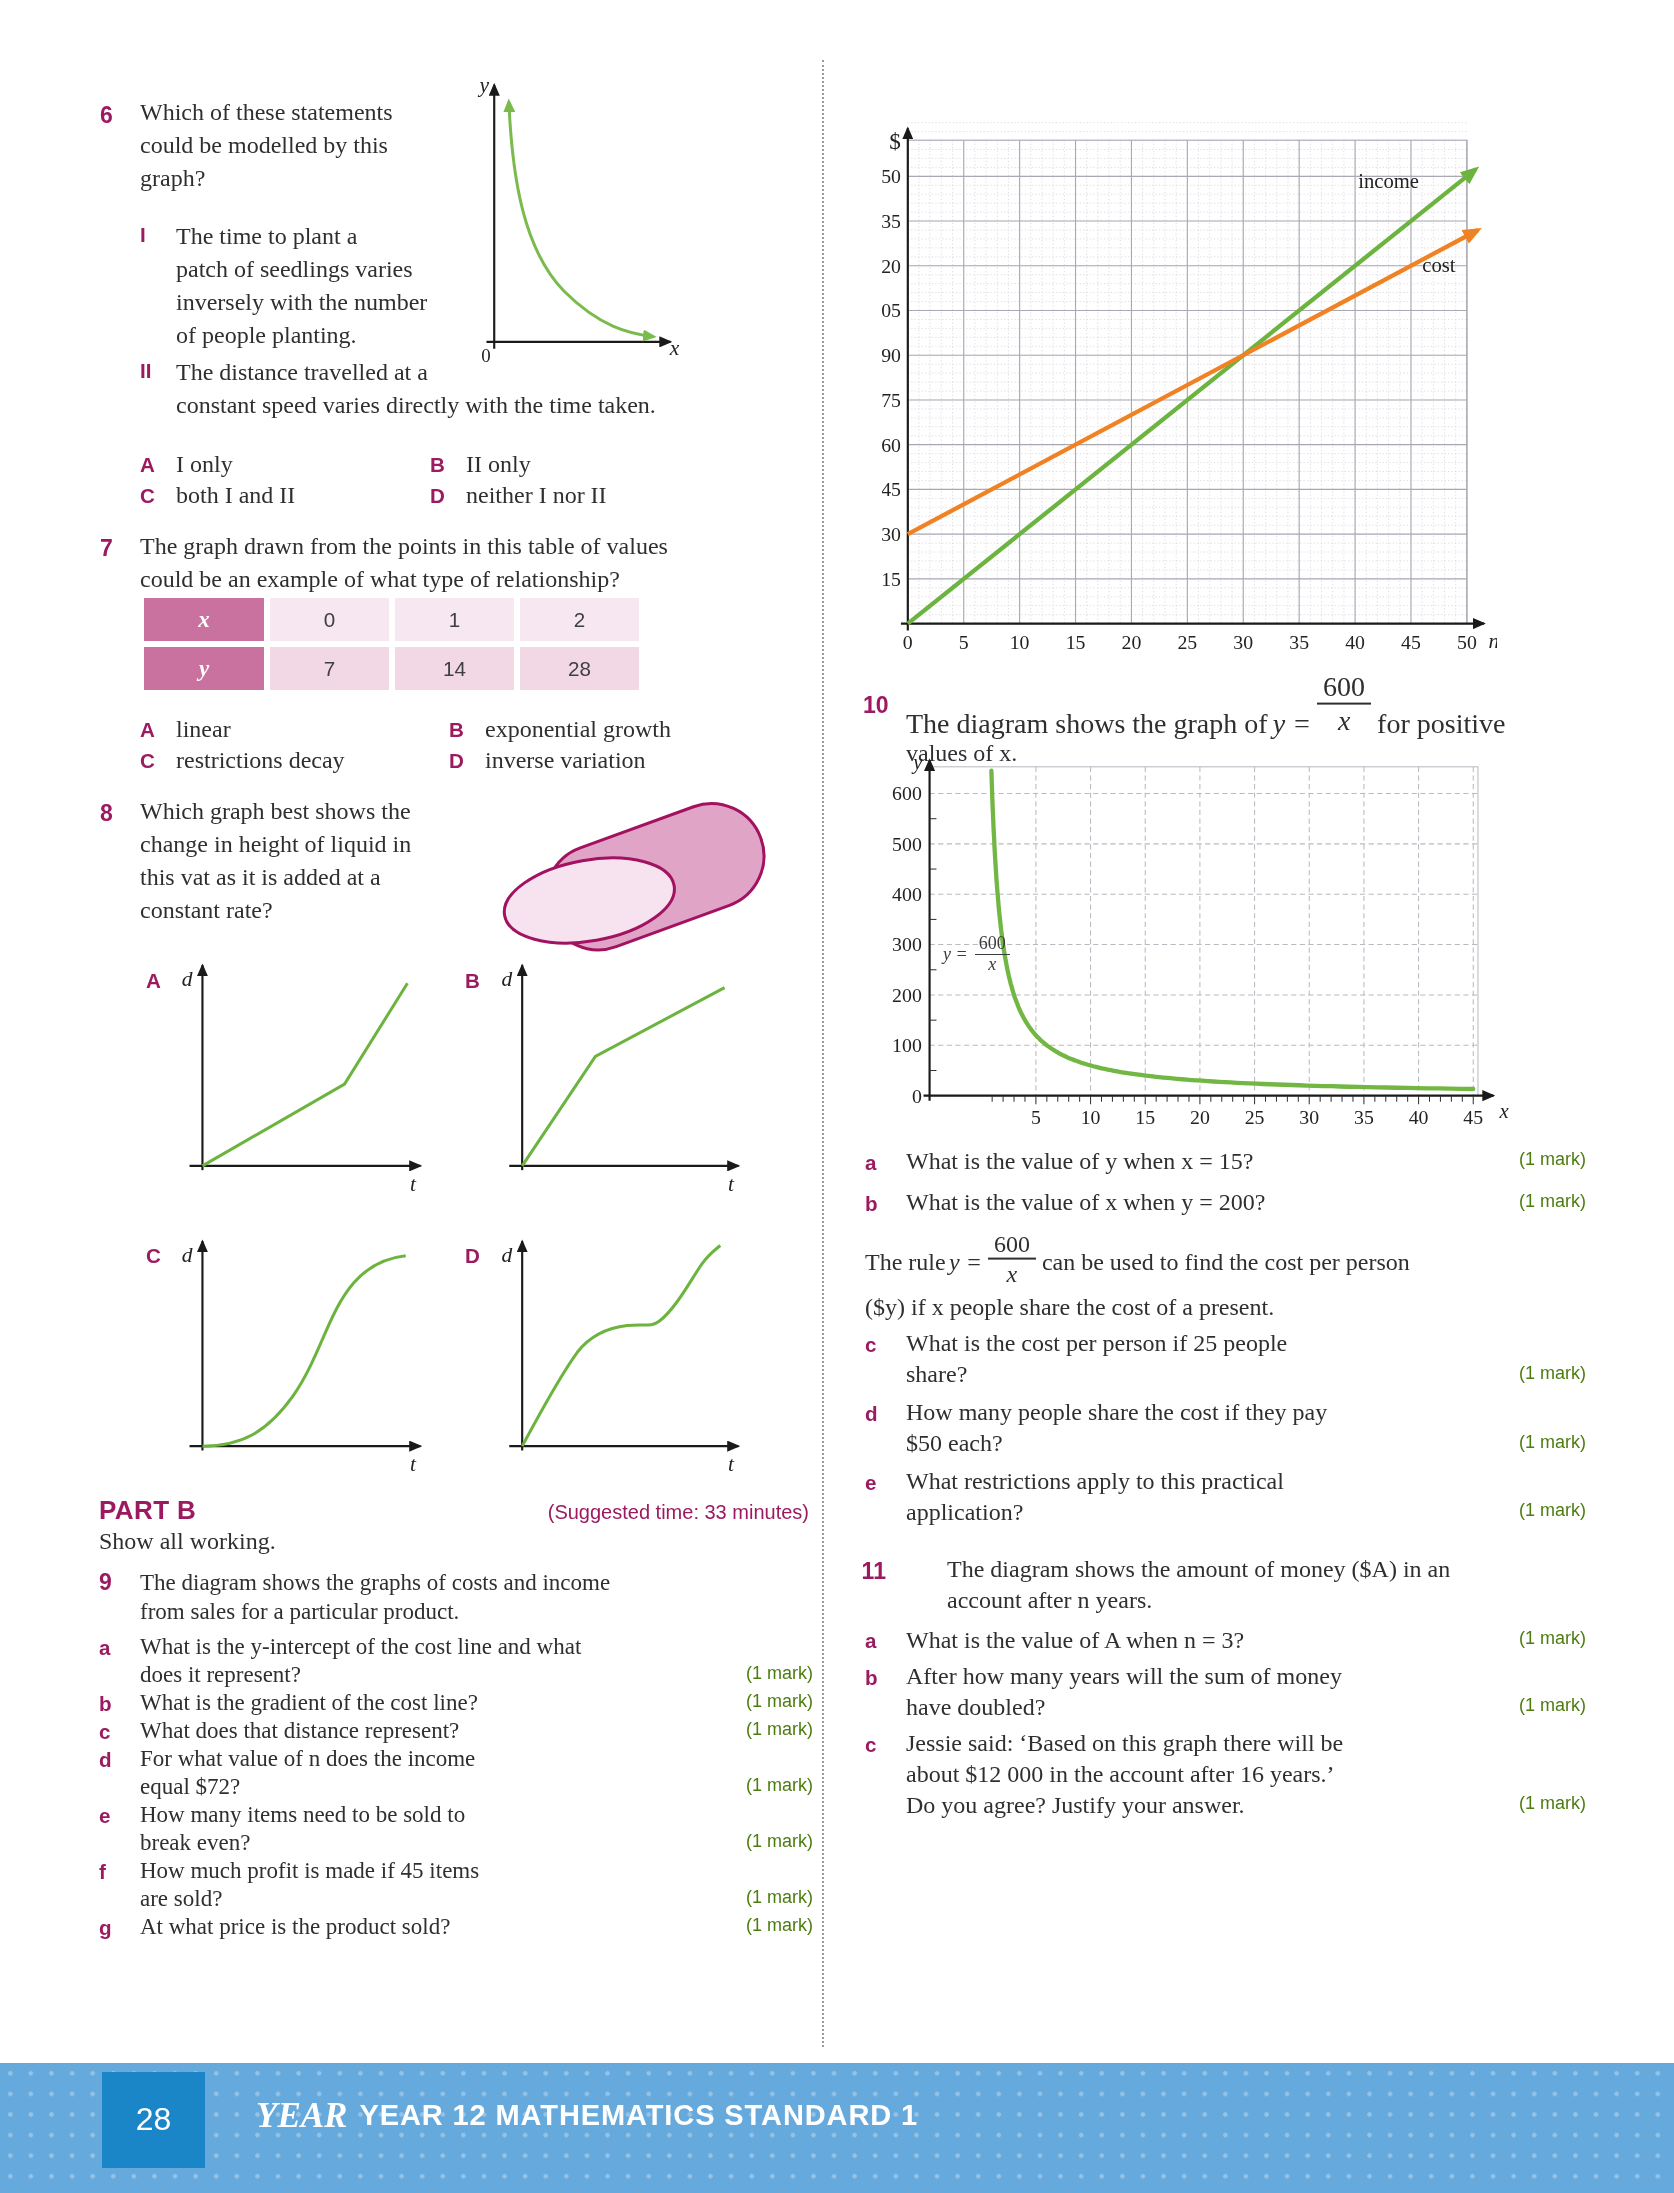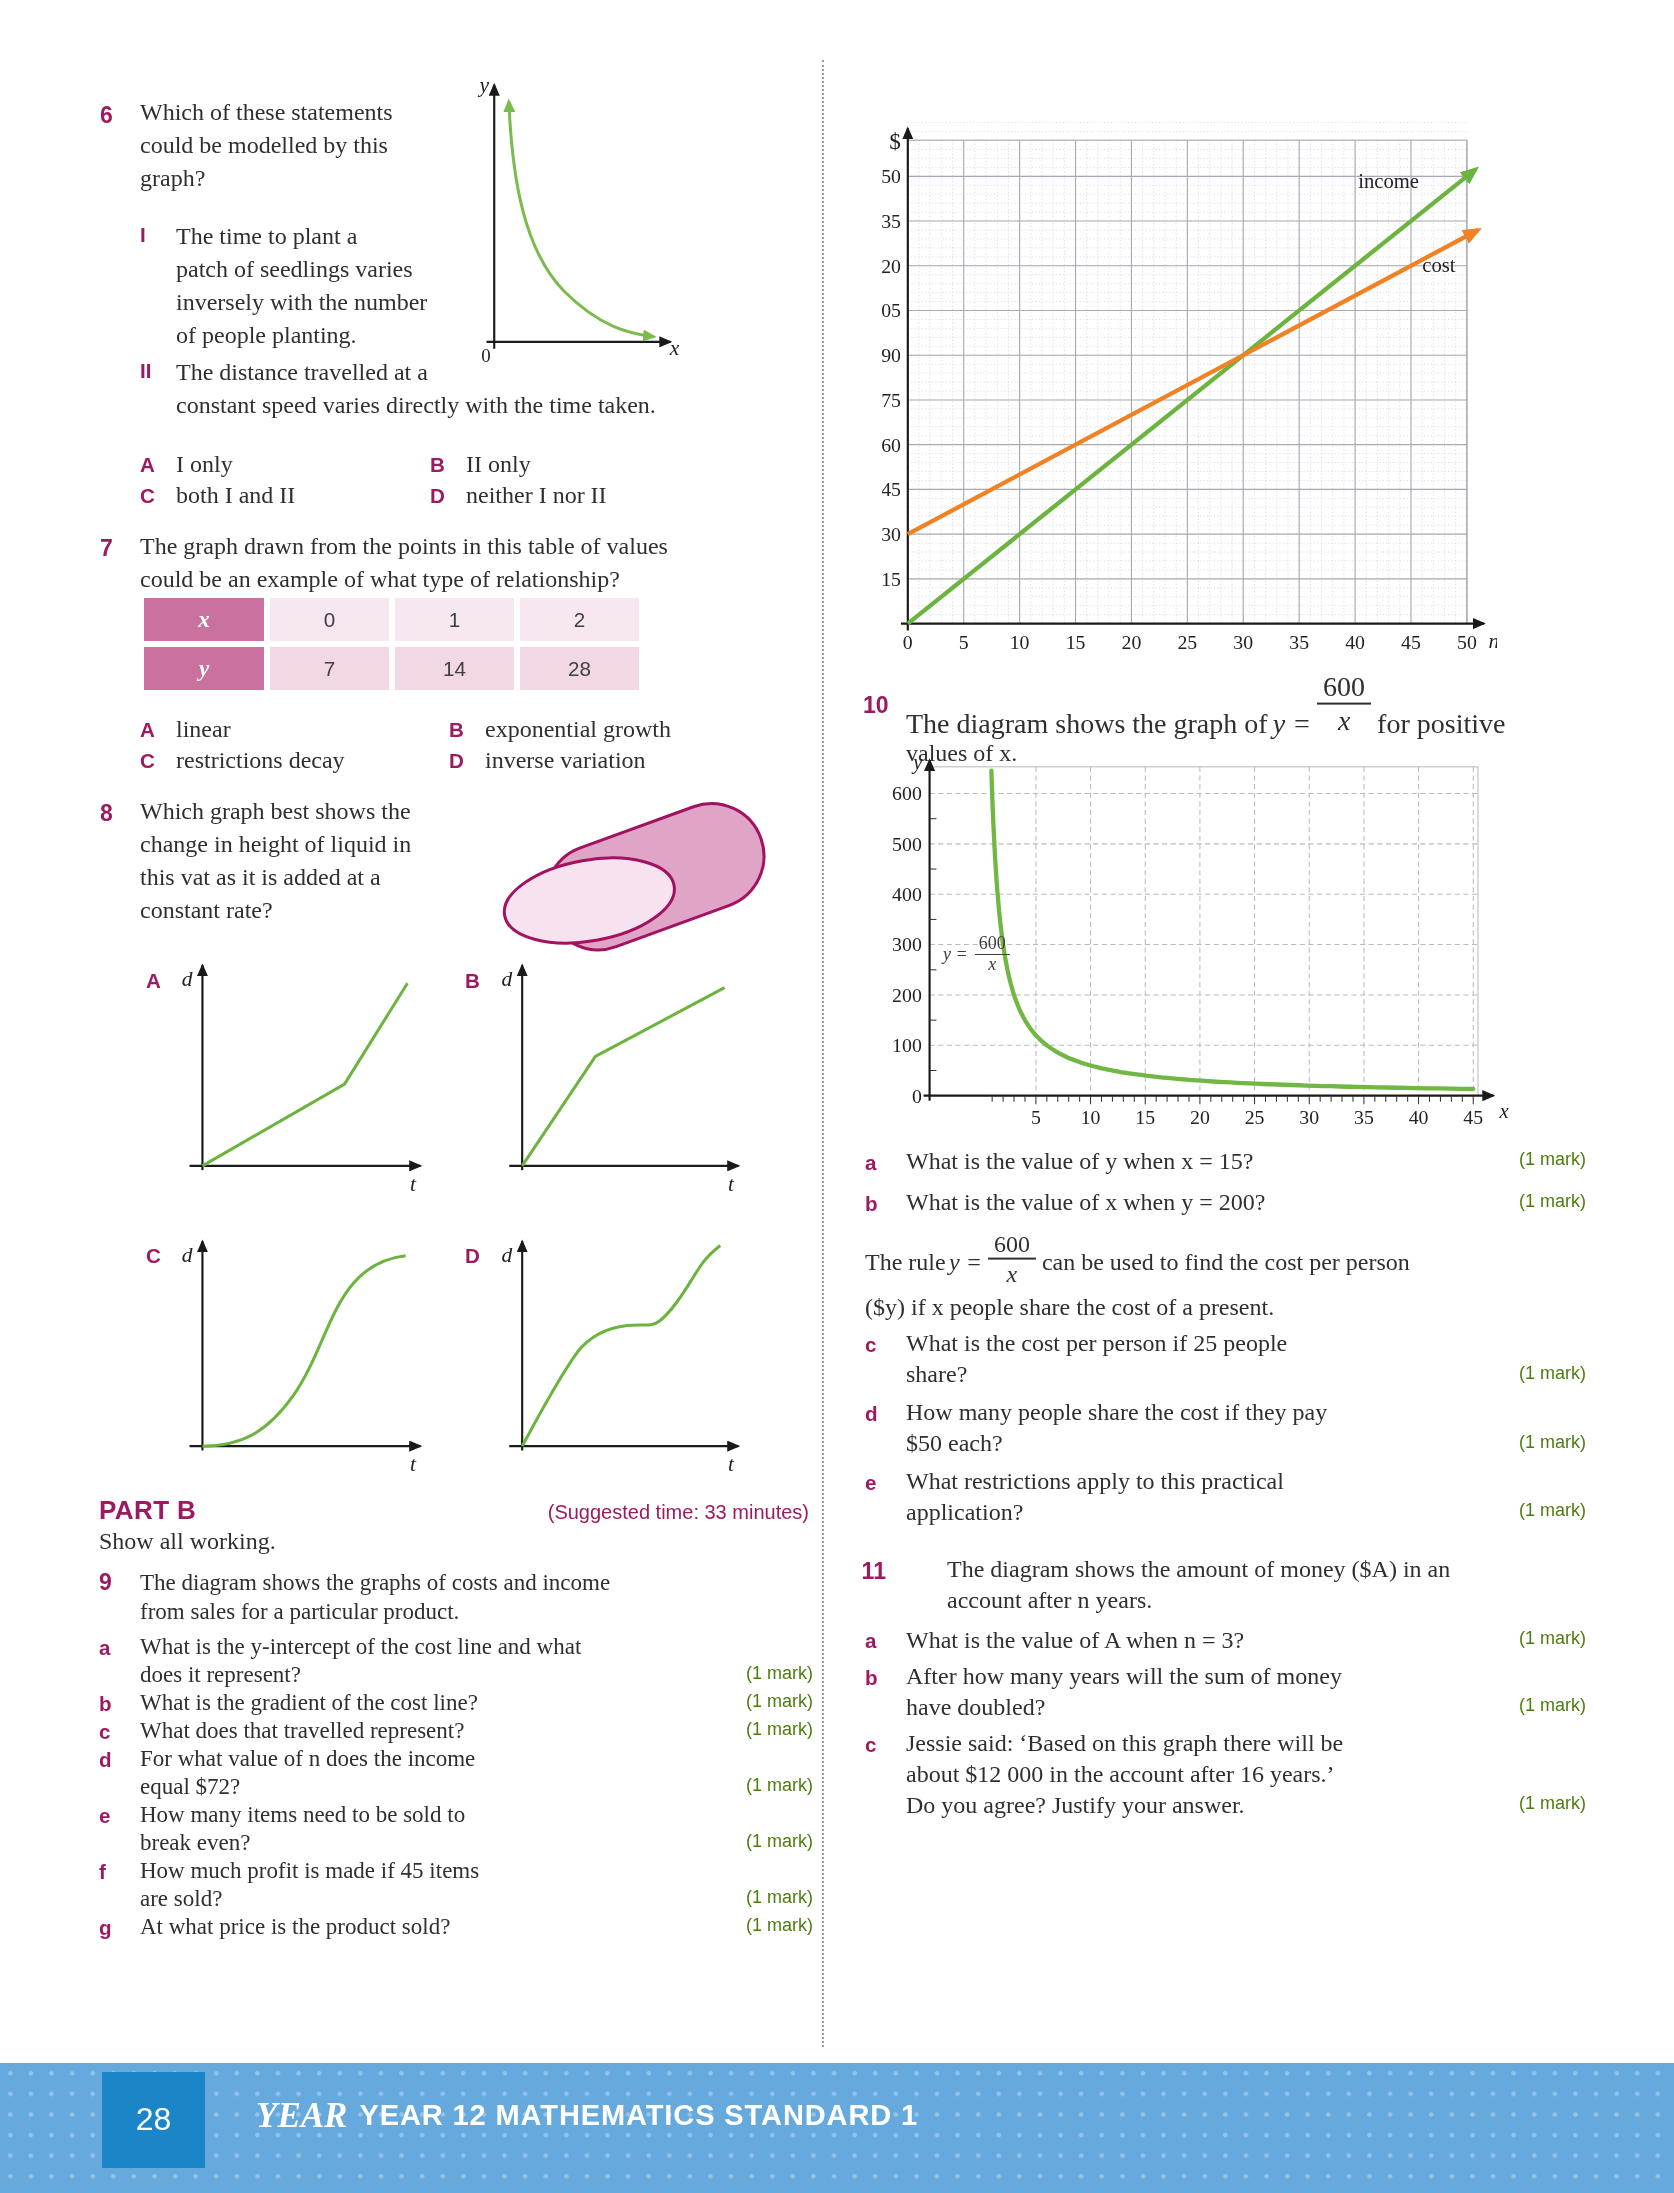--- a/index.html
+++ b/index.html
@@ -215,21 +215,21 @@
 does it represent?</div>
       <span class="mark">(1 mark)</span>
     </div>
     <div class="qrow">
       <span class="ilab">b</span>
       <div class="itext ml">What is the gradient of the cost line?</div>
       <span class="mark">(1 mark)</span>
     </div>
     <div class="qrow">
       <span class="ilab">c</span>
-      <div class="itext ml">What does that travelled represent?</div>
+      <div class="itext ml">What does that distance represent?</div>
       <span class="mark">(1 mark)</span>
     </div>
     <div class="qrow">
       <span class="ilab">d</span>
       <div class="itext ml">For what value of n does the income
 equal $72?</div>
       <span class="mark">(1 mark)</span>
     </div>
     <div class="qrow">
       <span class="ilab">e</span>

